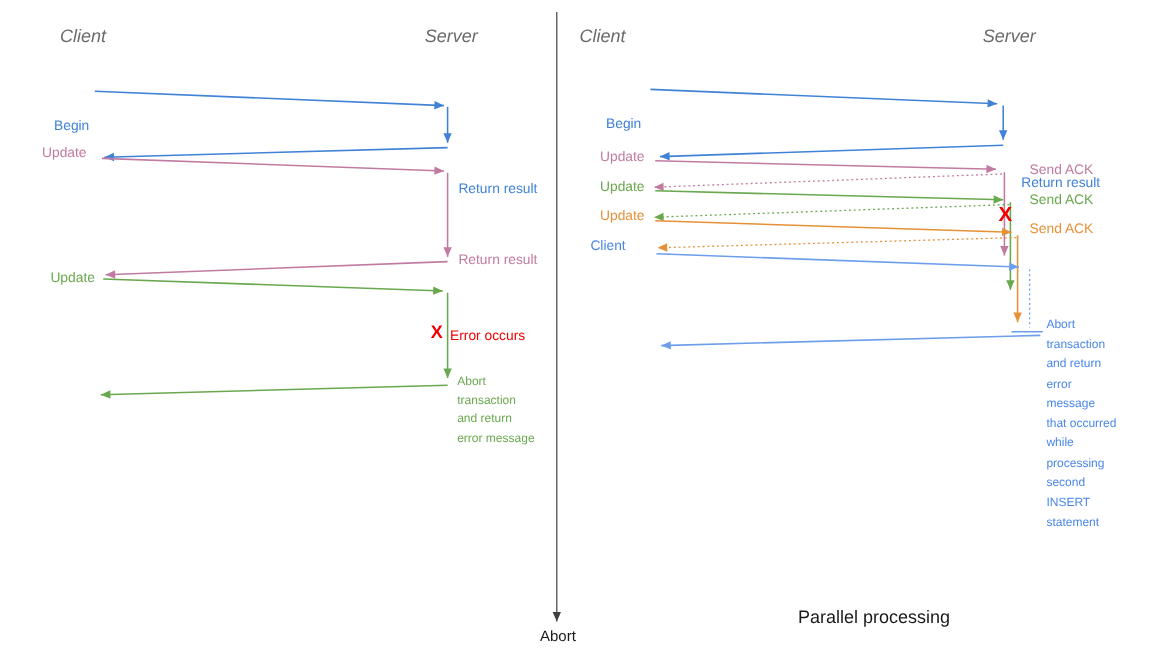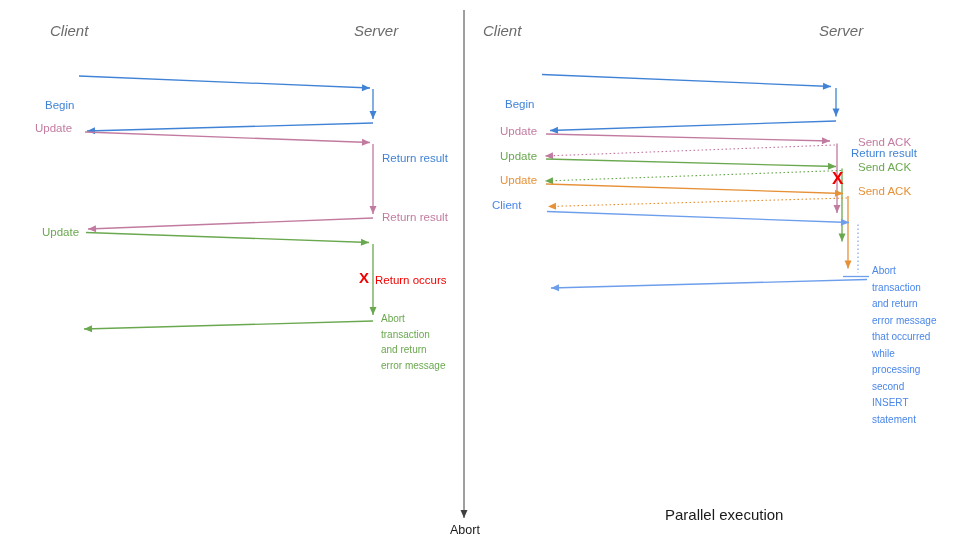--- a/index.html
+++ b/index.html
@@ -1,19 +1,18 @@
 <!DOCTYPE html>
 <html style="--blue: #4083d6; --commit-blue: #4a86e8; --light-blue: #6d9eeb; --pink: #c27ba0; --green: #6aa84f; --orange: #e69138; --red: #f20000; --gray: #6b6b6b; --dark: #1a1a1a; --axis: #3f3f3f;"><head>
 <meta charset="utf-8">
 <style>
   html,body{margin:0;padding:0;background:#fff;}
   .canvas{
     position:relative;width:934px;height:540px;background:#ffffff;overflow:hidden;
     font-family:"Liberation Sans", sans-serif;
-    padding-left:24px;
   }
   .arrows{position:absolute;left:0;top:0;width:960px;height:540px;}
   .lbl{position:absolute;font-size:11.5px;white-space:nowrap;line-height:13px;}
   .hdr{position:absolute;font-size:15px;font-style:italic;color:var(--gray);white-space:nowrap;}
   .caption{position:absolute;font-size:15px;color:var(--dark);white-space:nowrap;}
   .para{position:absolute;font-size:10px;white-space:pre-line;}
   .para-left{line-height:15.5px;}
   .para-right{line-height:16.5px;}
   .xmark{position:absolute;font-weight:700;color:var(--red);font-size:15px;line-height:14px;}
   .xmark-big{font-size:17px;}
@@ -121,21 +120,21 @@
   <div class="hdr" style="left:50px;top:22px">Client</div>
   <div class="hdr" style="left:354px;top:22px">Server</div>
 
   <div class="lbl c-blue" style="left:45px;top:64px">Begin</div>
   <div class="lbl c-blue" style="left:382px;top:117px">Return result</div>
   <div class="lbl c-pink" style="left:35px;top:122px">Update</div>
   <div class="lbl c-pink" style="left:382px;top:211px">Return result</div>
   <div class="lbl c-green" style="left:42px;top:226px">Update</div>
 
   <div class="xmark" style="left:359px;top:271px">X</div>
-  <div class="lbl c-red" style="left:375px;top:274px">Return occurs</div>
+  <div class="lbl c-red" style="left:375px;top:274px">Error occurs</div>
 
   <div class="para para-left c-green" style="left:381px;top:311px">Abort
 transaction
 and return
 error message</div>
 
 
   <div class="hdr" style="left:483px;top:22px">Client</div>
   <div class="hdr" style="left:819px;top:22px">Server</div>
 
@@ -159,17 +158,17 @@
 transaction
 and return
 error message
 that occurred
 while
 processing
 second
 INSERT
 statement</div>
 
-  <div class="caption" style="left:665px;top:506px">Parallel execution</div>
+  <div class="caption" style="left:665px;top:506px">Parallel processing</div>
 
   <div class="lbl c-dark" style="left:450px;top:524px;font-size:12.5px">Abort</div>
 
 </div>
 
 </body></html>

